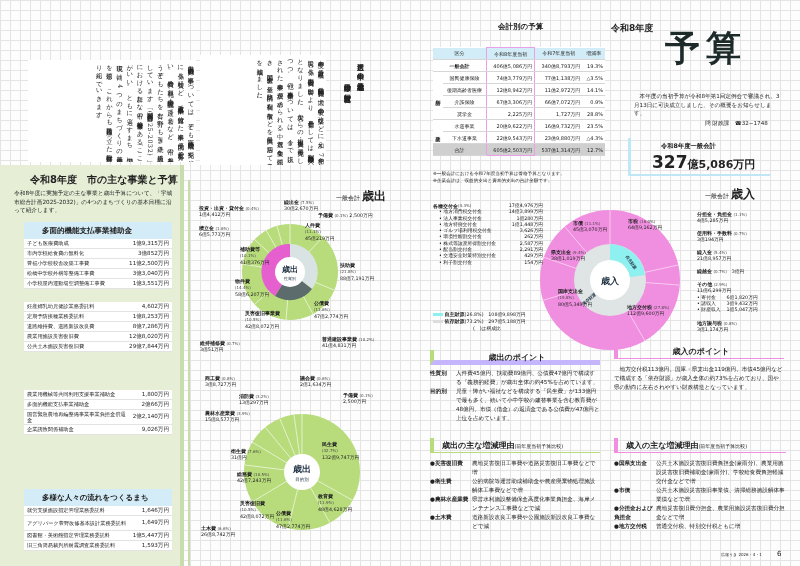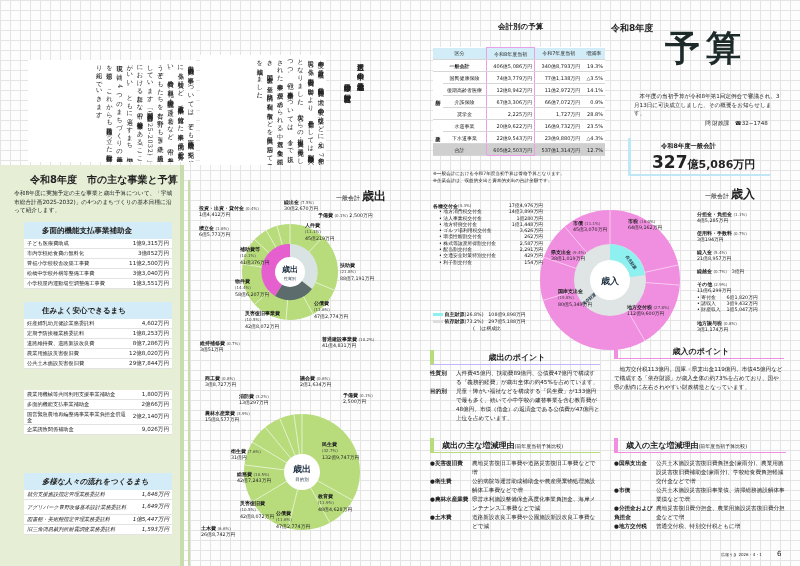--- a/index.html
+++ b/index.html
@@ -94,21 +94,20 @@
         <span class="nm">松橋中学校外構等整備工事費</span>
         <span class="amt">3億3,040万円</span>
       </div>
     <div class="cat-row">
         <span class="nm">小学校屋内運動場空調整備工事費</span>
         <span class="amt">1億3,551万円</span>
       </div>
   </div>
 
   <div class="cat" style="top:137px;">
-    <div class="cat-head">住みよく安心できるまち</div>
     <div class="cat-row">
         <span class="nm">妊産婦乳幼児健診業務委託料</span>
         <span class="amt">4,602万円</span>
       </div>
     <div class="cat-row">
         <span class="nm">定期予防接種業務委託料</span>
         <span class="amt">1億8,253万円</span>
       </div>
     <div class="cat-row">
         <span class="nm">道路維持費、道路新設改良費</span>
@@ -136,21 +135,21 @@
     <div class="cat-row" style="min-height:15px;">
         <span class="nm">国営緊急農地再編整備事業事業負担金償還金</span>
         <span class="amt">2億2,140万円</span>
       </div>
     <div class="cat-row">
         <span class="nm">企業誘致関係補助金</span>
         <span class="amt">9,026万円</span>
       </div>
   </div>
 
-  <div class="cat" style="top:308px;font-style:italic;">
+  <div class="cat" style="top:324px;">
     <div class="cat-head">多様な人々の流れをつくるまち</div>
     <div class="cat-row">
         <span class="nm">就労支援施設指定管理業務委託料</span>
         <span class="amt">1,646万円</span>
       </div>
     <div class="cat-row" style="min-height:15px;">
         <span class="nm">アグリパーク豊野改修基本設計業務委託料</span>
         <span class="amt">1,649万円</span>
       </div>
     <div class="cat-row">
@@ -402,21 +401,21 @@
     </div>
 </div>
 
 <div class="abs lbl" style="left:433px; top:311px;">
   <div><span style="display:inline-block;width:10px;height:3px;background:#8ff0f0;vertical-align:middle;"></span> <b>自主財源</b><span>(26.8%)</span>　<span>108億9,898万円</span></div>
   <div><span style="display:inline-block;width:10px;height:3px;background:#dcdcdc;vertical-align:middle;"></span> <b>依存財源</b><span>(73.2%)</span>　<span>297億5,188万円</span></div>
   <div style="padding-left:40px;">(　)は構成比</div>
 </div>
 
 <div class="abs" style="left:430px; top:350px; width:170px;">
-  <div class="sec-head" style="border-left:4px solid #b8dc7c; border-bottom:1px solid #c4b5fd; text-align:center;">歳出のポイント</div>
+  <div class="sec-head" style="border-left:4px solid #b8dc7c; border-bottom:5px solid #c4b5fd; text-align:center;">歳出のポイント</div>
   <div class="reason-row" style="margin-top:4px;">
       <span class="k" style="width:26px;">性質別</span>
       <span class="point-text">人件費45億円、扶助費89億円、公債費47億円で構成する「義務的経費」が歳出全体の約45%を占めています。</span>
     </div>
   <div class="reason-row">
       <span class="k" style="width:26px;">目的別</span>
       <span class="point-text">児童・障がい福祉などを構成する「民生費」が133億円で最も多く、続いて小中学校の建替事業を含む教育費が48億円、市債（借金）の返済金である公債費が47億円と上位を占めています。</span>
     </div>
 </div>
 <div class="abs" style="left:614px; top:344px; width:170px;">

